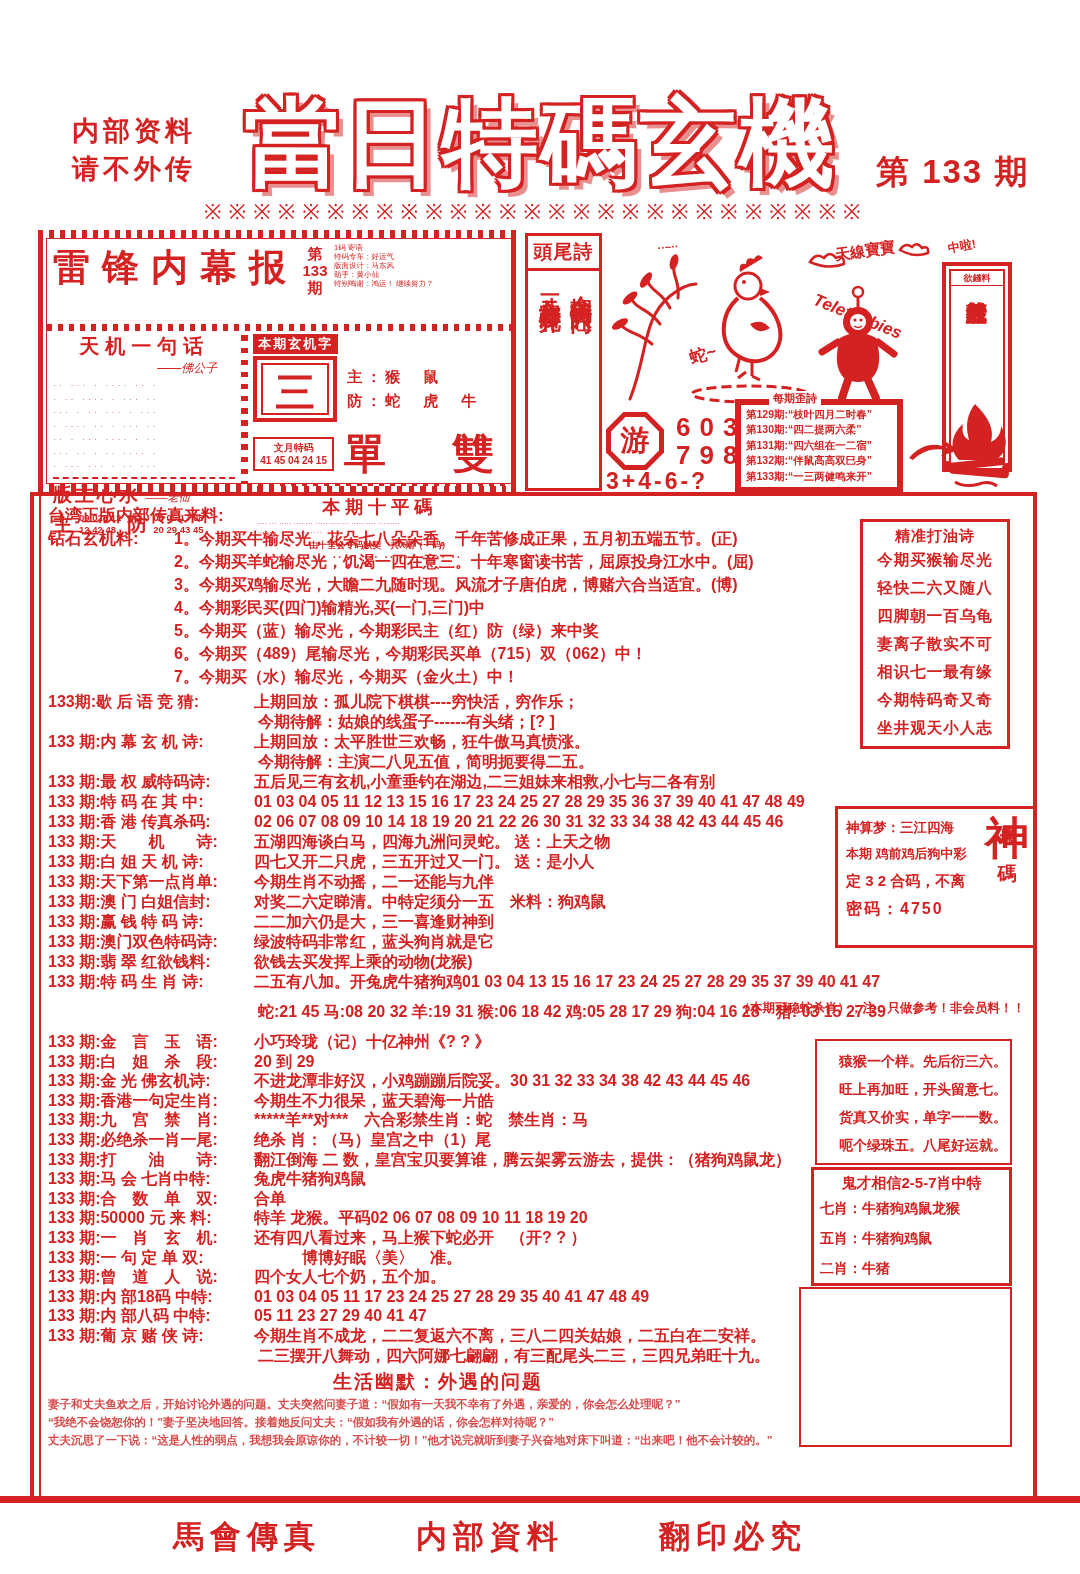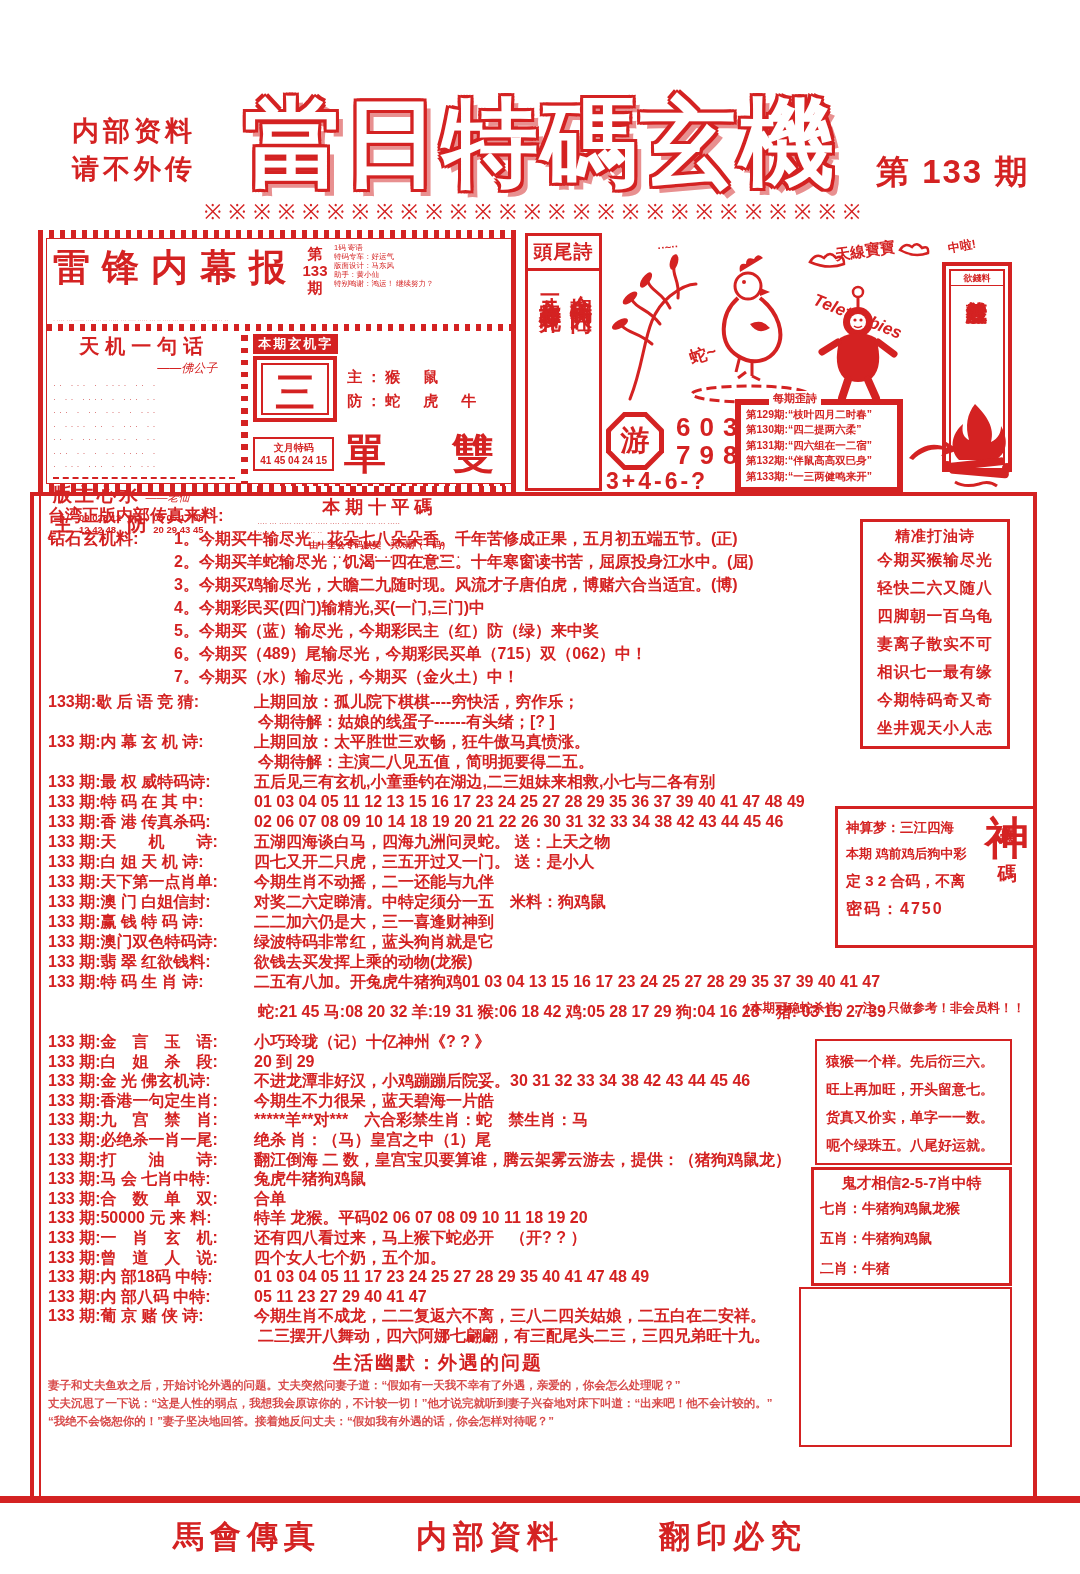--- a/index.html
+++ b/index.html
@@ -112,21 +112,21 @@
   .shensuan{left:835px;top:806px;width:201px;height:142px;border:3px solid var(--red);padding:6px 4px 4px 8px;display:flex;}
   .ss-main{flex:1;}
   .ss-main .s1{font-size:13.5px;font-weight:900;line-height:26px;white-space:nowrap;}
   .ss-main .s2{font-size:13px;font-weight:bold;line-height:26px;white-space:nowrap;}
   .ss-main .s3{font-size:15px;font-weight:900;line-height:28px;white-space:nowrap;}
   .ss-main .s4{font-size:16px;font-weight:900;line-height:28px;letter-spacing:2px;white-space:nowrap;}
   .ss-seal{width:44px;text-align:center;font-family:"DejaVu Serif",serif;}
   .ss-seal .t{font-size:15px;font-weight:900;line-height:17px;}
   .ss-seal .m{font-size:44px;font-weight:900;line-height:46px;}
   .ss-seal .bm{font-size:19px;font-weight:900;}
-  .quatrain{left:815px;top:1039px;width:197px;height:126px;border:2px solid var(--red);padding:6px 9px;}
+  .quatrain{left:815px;top:1039px;width:197px;height:126px;border:2px solid var(--red);padding:6px 22px;}
   .quatrain div.q-line{font-size:14px;font-weight:bold;line-height:28px;white-space:nowrap;}
   .guicai{left:811px;top:1167px;width:201px;height:119px;border:3px solid var(--red);padding:4px 6px;}
   .gc-title{font-size:15px;font-weight:900;text-align:center;white-space:nowrap;}
   .guicai div.g-line{font-size:14px;font-weight:bold;line-height:30px;white-space:nowrap;}
   .empty-box{left:799px;top:1287px;width:213px;height:160px;border:2px solid var(--red);}
 
   
   .foot-rule{left:0;top:1496px;width:1080px;height:7px;background:var(--red);}
   .footer{left:0;top:1516px;width:980px;display:flex;justify-content:center;gap:95px;
     font-size:31px;font-weight:900;font-family:"DejaVu Serif",serif;letter-spacing:6px;}
@@ -460,20 +460,24 @@
       <div>
         <div class="mrow"><span class="ml">133 期:50000 元 来 料:</span><span class="mt">特羊 龙猴。平码02 06 07 08 09 10 11 18 19 20</span></div>
 
       </div>
 
       <div>
         <div class="mrow"><span class="ml">133 期:一　肖　玄　机:</span><span class="mt">还有四八看过来，马上猴下蛇必开　（开? ? ）</span></div>
 
       </div>
 
+      <div>
+        <div class="mrow"><span class="ml">133 期:一 句 定 单 双:</span><span class="mt">　　　博博好眠〈美〉　准。</span></div>
+
+      </div>
 
       <div>
         <div class="mrow"><span class="ml">133 期:曾　道　人　说:</span><span class="mt">四个女人七个奶，五个加。</span></div>
 
       </div>
 
       <div>
         <div class="mrow"><span class="ml">133 期:内 部18码 中特:</span><span class="mt">01 03 04 05 11 17 23 24 25 27 28 29 35 40 41 47 48 49</span></div>
 
       </div>
@@ -487,22 +491,22 @@
         <div class="mrow"><span class="ml">133 期:葡 京 赌 侠 诗:</span><span class="mt">今期生肖不成龙，二二复返六不离，三八二四关姑娘，二五白在二安祥。</span></div>
         <div class="mcont">二三摆开八舞动，四六阿娜七翩翩，有三配尾头二三，三四兄弟旺十九。</div>
       </div>
     </div>
 
   <div class="humor">
     <div class="humor-title">生活幽默：外遇的问题</div>
     <div class="humor-lines">
 
     <div>妻子和丈夫鱼欢之后，开始讨论外遇的问题。丈夫突然问妻子道：“假如有一天我不幸有了外遇，亲爱的，你会怎么处理呢？”</div>
+        <div>“我绝不会饶恕你的！”妻子坚决地回答。接着她反问丈夫：“假如我有外遇的话，你会怎样对待呢？”</div>
         <div>丈夫沉思了一下说：“这是人性的弱点，我想我会原谅你的，不计较一切！”他才说完就听到妻子兴奋地对床下叫道：“出来吧！他不会计较的。”</div>
-        <div>“我绝不会饶恕你的！”妻子坚决地回答。接着她反问丈夫：“假如我有外遇的话，你会怎样对待呢？”</div>
       </div>
   </div>
 </div>
 
 <div class="abs side-box dayou">
   <div class="dayou-title">精准打油诗</div>
   <div>
 
   <div class="d-line">今期买猴输尽光</div>
       <div class="d-line">轻快二六又随八</div>

